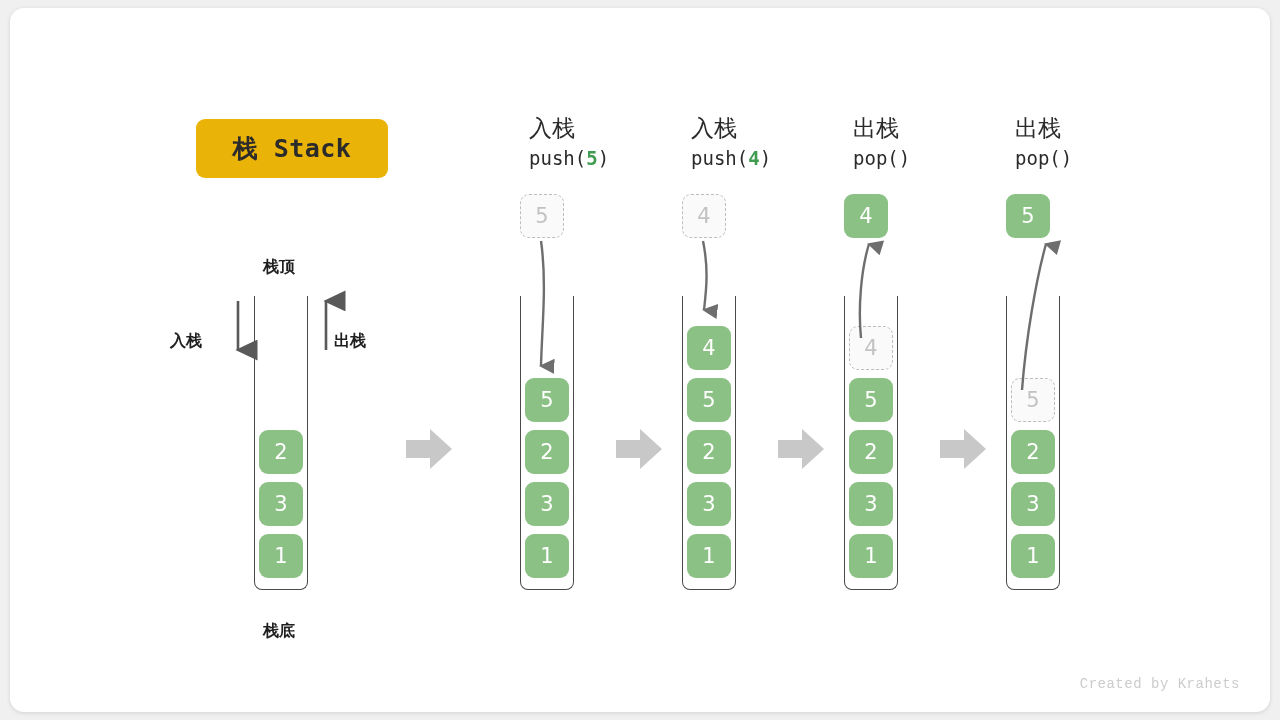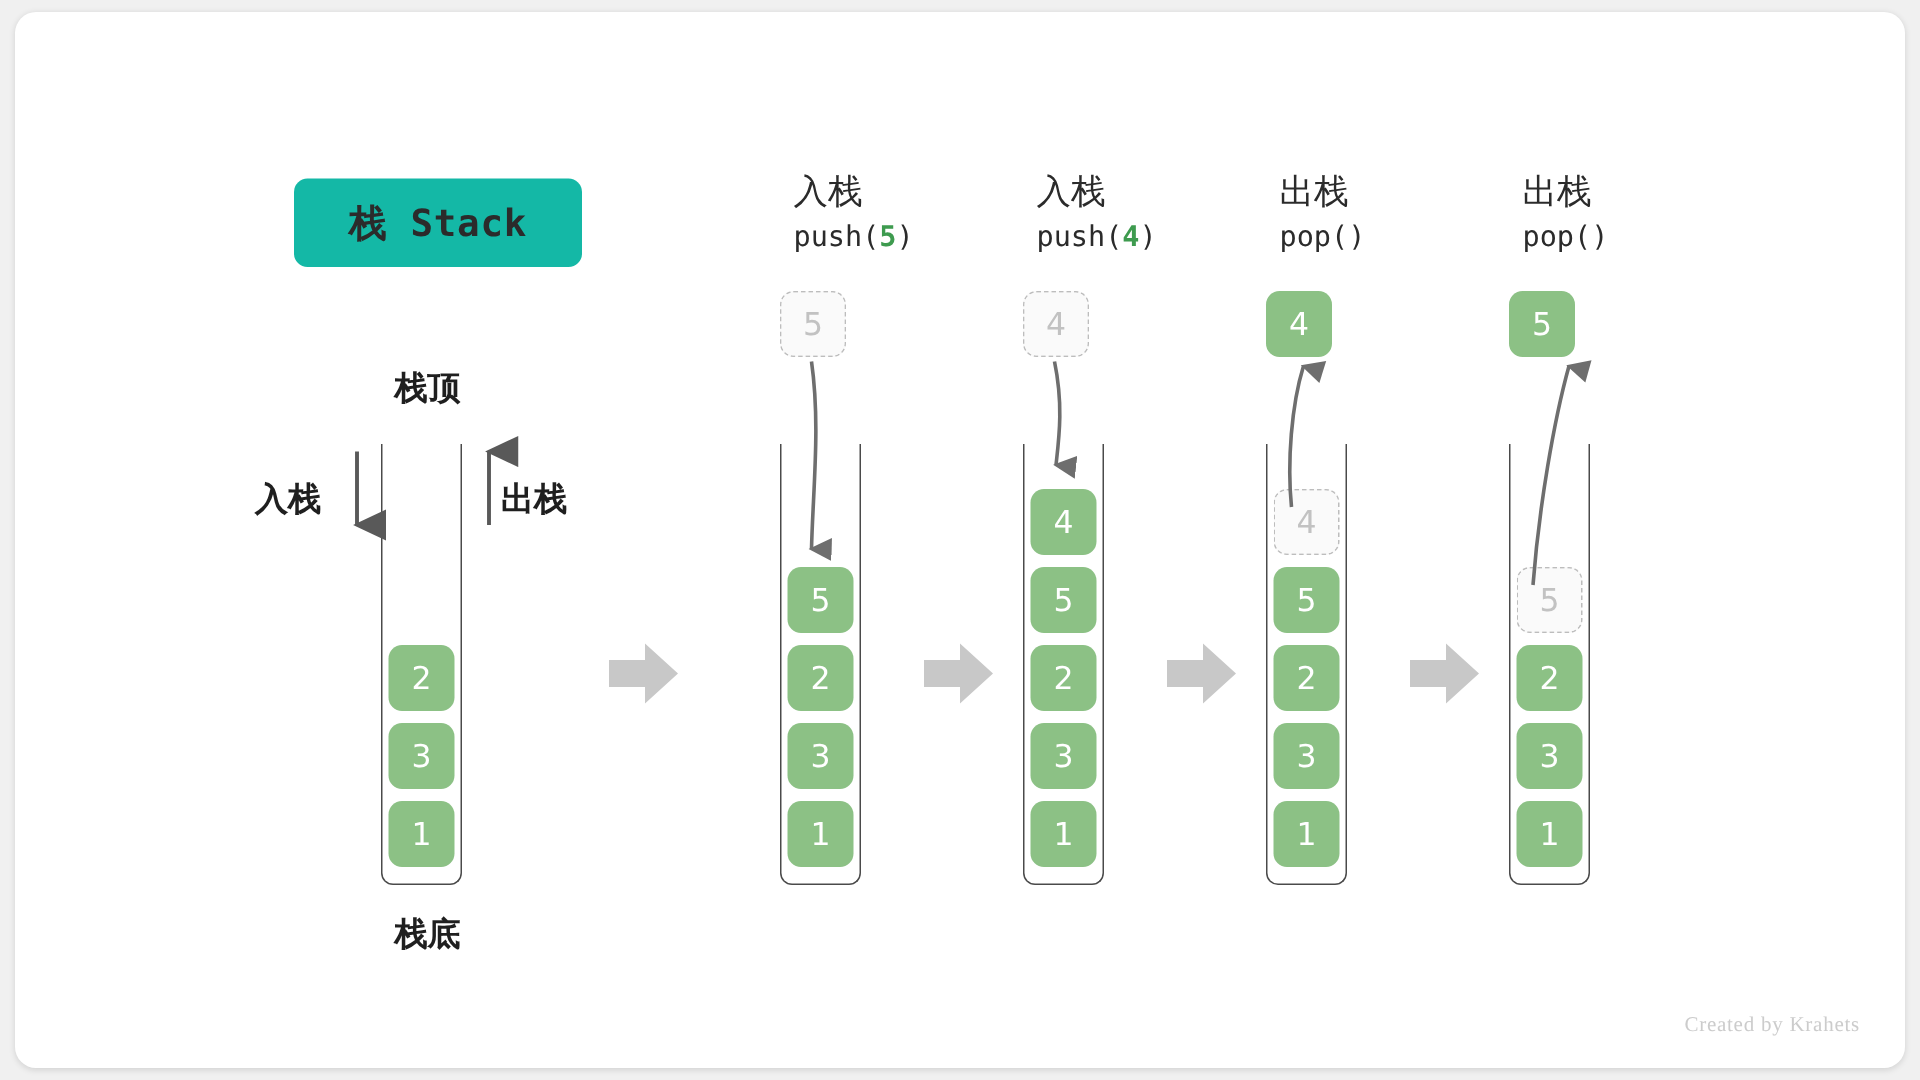--- a/index.html
+++ b/index.html
@@ -14,21 +14,21 @@
     width:1260px;height:704px;
     background:#ffffff;
     border-radius:14px;
     box-shadow:0 1px 4px rgba(0,0,0,.13);
   }
 
   
   .title-badge{
     position:absolute;left:186px;top:111px;
     width:192px;height:59px;
-    background:#14b8a6;border-radius:9px;
+    background:#eab308;border-radius:9px;
     display:flex;align-items:center;justify-content:center;
   }
   .title-badge .t{
     font-family:"DejaVu Sans Mono","Liberation Mono",monospace;
     font-size:25px;font-weight:bold;color:#2b2b2b;letter-spacing:.5px;
   }
 
   
   .col-head{position:absolute;text-align:left;}
   .col-head .cn{
@@ -72,31 +72,31 @@
     display:flex;align-items:center;justify-content:center;
     font-size:21px;
     font-family:"DejaVu Sans","Liberation Sans",sans-serif;
     box-sizing:border-box;
   }
   .float-box.filled{background:#8cc185;color:#ffffff;}
   .float-box.ghost{background:#fafafa;color:#c2c2c2;border:1.6px dashed #bdbdbd;}
 
   
   .lbl{
-    position:absolute;font-size:22px;font-weight:bold;color:#1f1f1f;
-    font-family:"DejaVu Sans","Liberation Sans",sans-serif;white-space:nowrap;
+    position:absolute;font-size:16px;font-weight:bold;color:#1f1f1f;
+    font-family:"DejaVu Sans","Liberation Sans",sans-serif;white-space:nowrap;margin-top:13px;
   }
 
   
   svg.overlay{position:absolute;left:0;top:0;width:1260px;height:704px;pointer-events:none;}
 
   
   .footer{
     position:absolute;right:30px;bottom:20px;
-    font-family:Liberation Serif, serif;
+    font-family:Liberation Mono, monospace;
     font-size:14px;color:#cccccc;letter-spacing:.5px;
   }
 </style>
 </head>
 <body>
 
 <div class="card">
 
   <div class="title-badge">
     <span class="t">栈 Stack</span>

